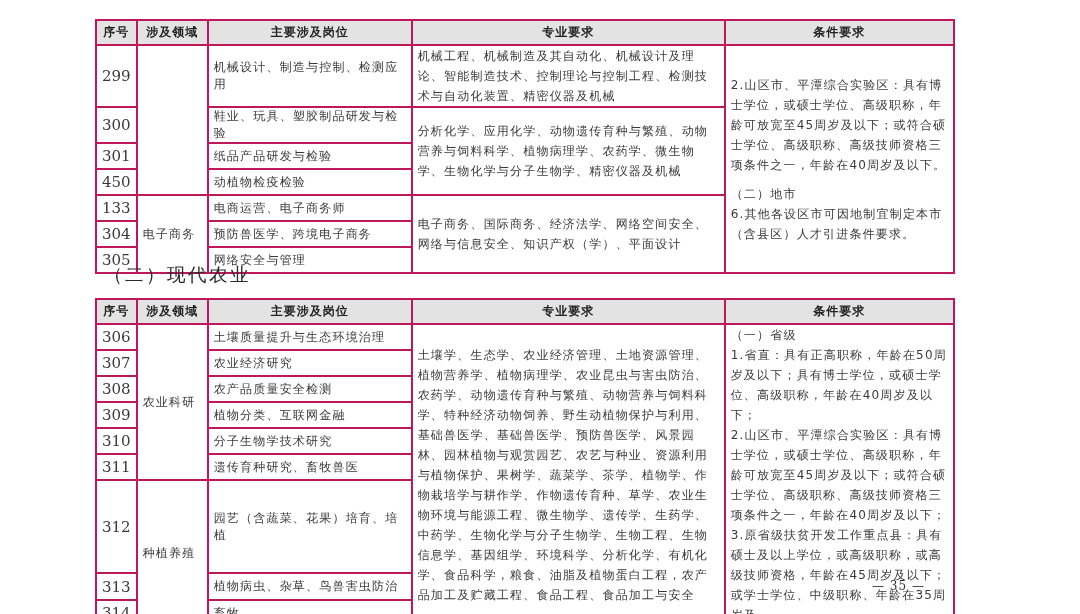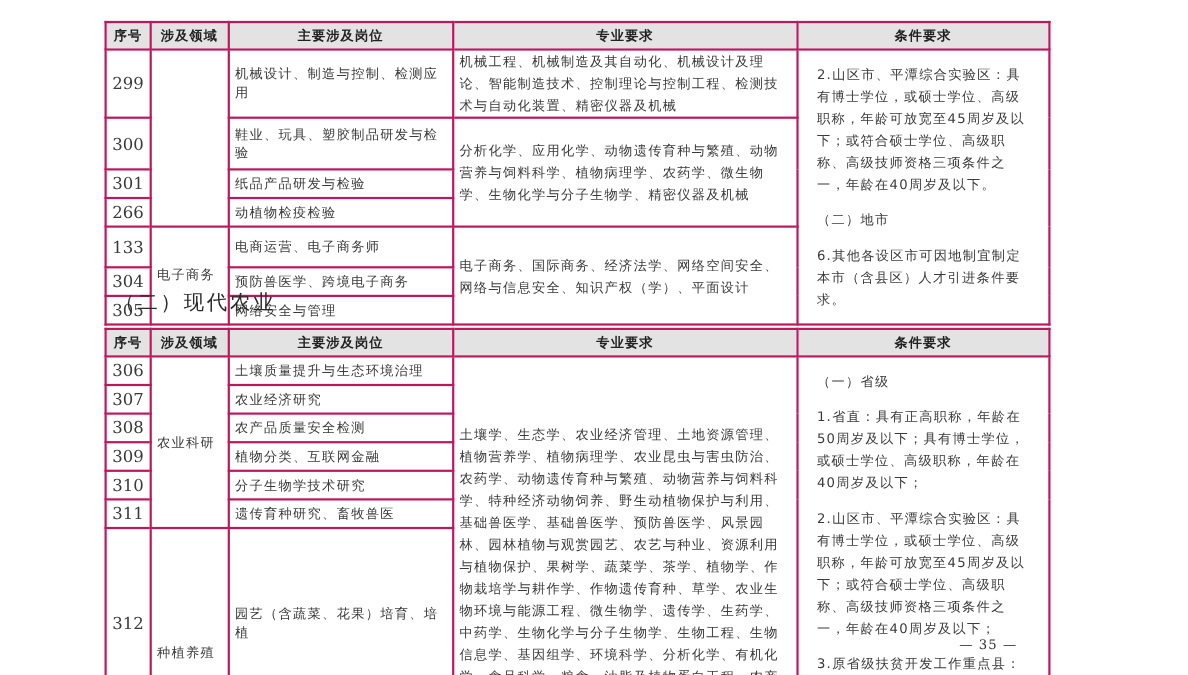--- a/index.html
+++ b/index.html
@@ -26,21 +26,21 @@
   #t1 { top:19px; }
   #t2 { top:298px; }
   .section-title {
     position:absolute; left:104px; top:262px; font-size:18.5px; letter-spacing:2.5px;
     color:#2a2a2a; font-family:"DejaVu Serif", "Liberation Serif", serif;
   }
   .page-num {
     position:absolute; left:872px; top:579px; font-size:12px; color:#333;
     font-family:"DejaVu Serif", "Liberation Serif", serif; letter-spacing:1px;
   }
-  .cond p { margin:12px; }
+  .cond p { margin:0; }
 </style>
 </head>
 <body>
 
 <table class="doc" id="t1">
   <colgroup>
     <col style="width:40px">
       <col style="width:71px">
       <col style="width:204px">
       <col style="width:313px">
@@ -70,21 +70,21 @@
     <tr style="height:26px">
       <td class="num">300</td>
       <td class="pos">鞋业、玩具、塑胶制品研发与检验</td>
       <td class="major mid" rowspan="3">分析化学、应用化学、动物遗传育种与繁殖、动物营养与饲料科学、植物病理学、农药学、微生物学、生物化学与分子生物学、精密仪器及机械</td>
     </tr>
     <tr style="height:26px">
       <td class="num">301</td>
       <td class="pos">纸品产品研发与检验</td>
     </tr>
     <tr style="height:26px">
-      <td class="num">266</td>
+      <td class="num">450</td>
       <td class="pos">动植物检疫检验</td>
     </tr>
     <tr style="height:26px">
       <td class="num">133</td>
       <td class="domain" rowspan="3">电子商务</td>
       <td class="pos">电商运营、电子商务师</td>
       <td class="major mid" rowspan="3">电子商务、国际商务、经济法学、网络空间安全、网络与信息安全、知识产权（学）、平面设计</td>
     </tr>
     <tr style="height:26px">
       <td class="num">304</td>

